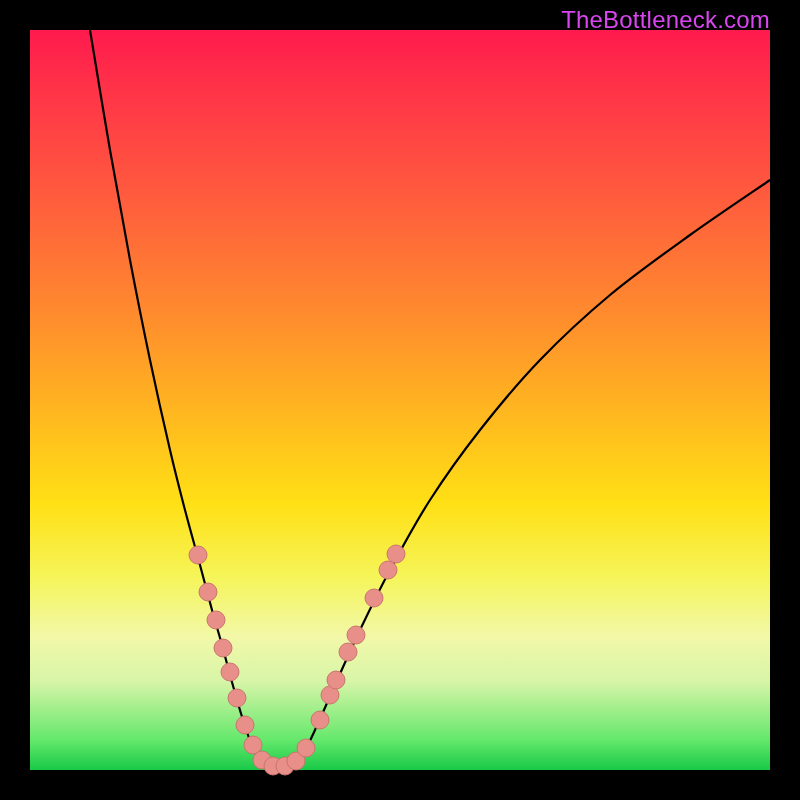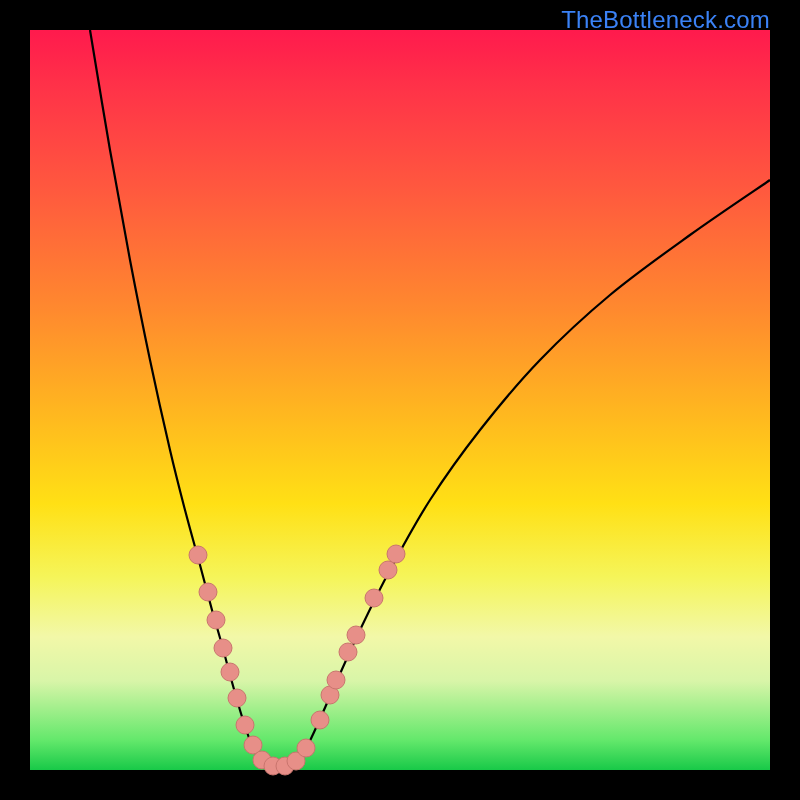--- a/index.html
+++ b/index.html
@@ -38,21 +38,21 @@
       #f2f8a8 82%,
       #d8f5a8 88%,
       #63e86b 96%,
       #18c948 100%
     );
   }
   .watermark {
     position: absolute;
     top: 6px;
     right: 30px;
-    color: #3b82f6;
+    color: #d946ef;
     font-size: 24px;
     font-weight: 500;
     letter-spacing: 0.2px;
     user-select: none;
   }
   svg.curve {
     position: absolute;
     left: 0;
     top: 0;
     width: 740px;

